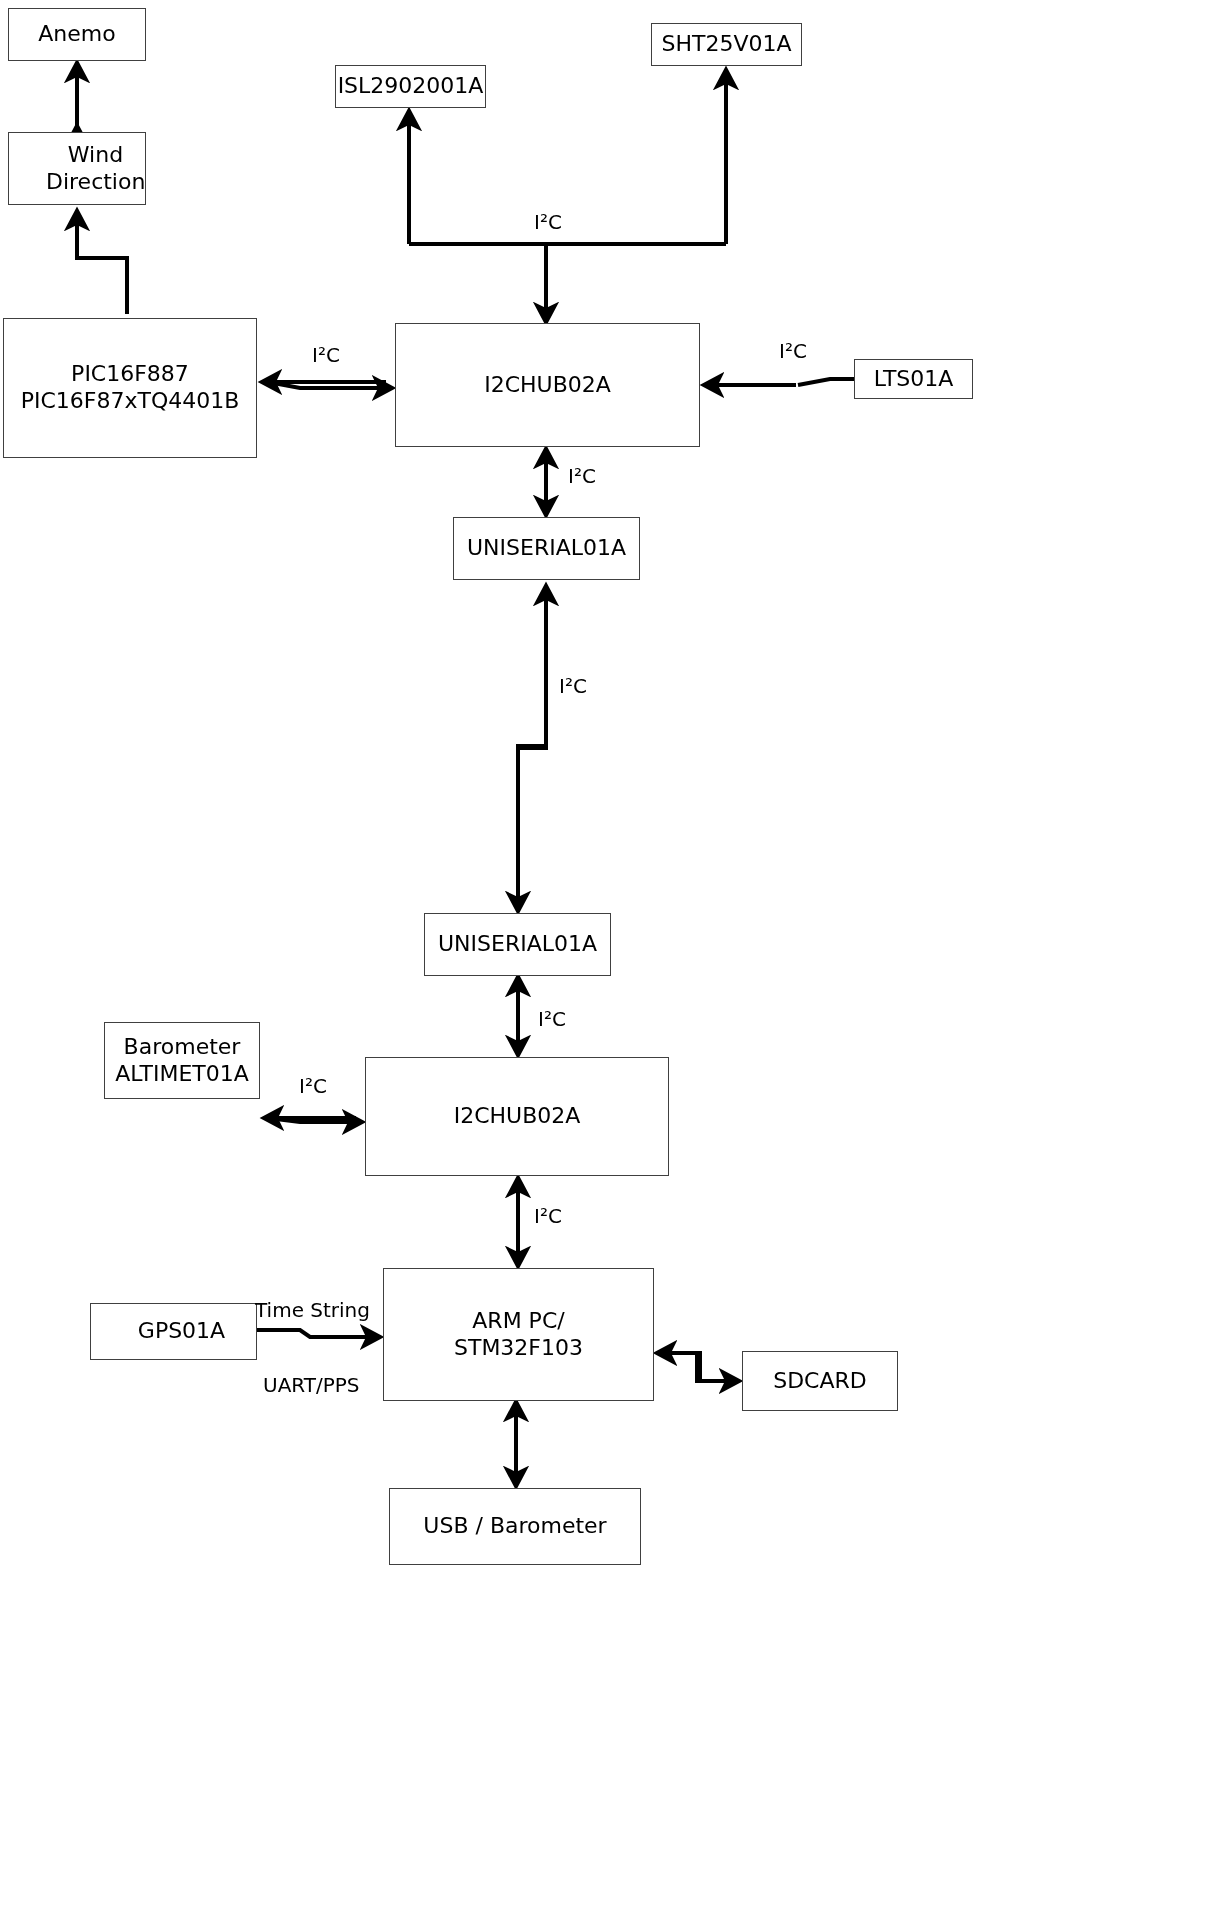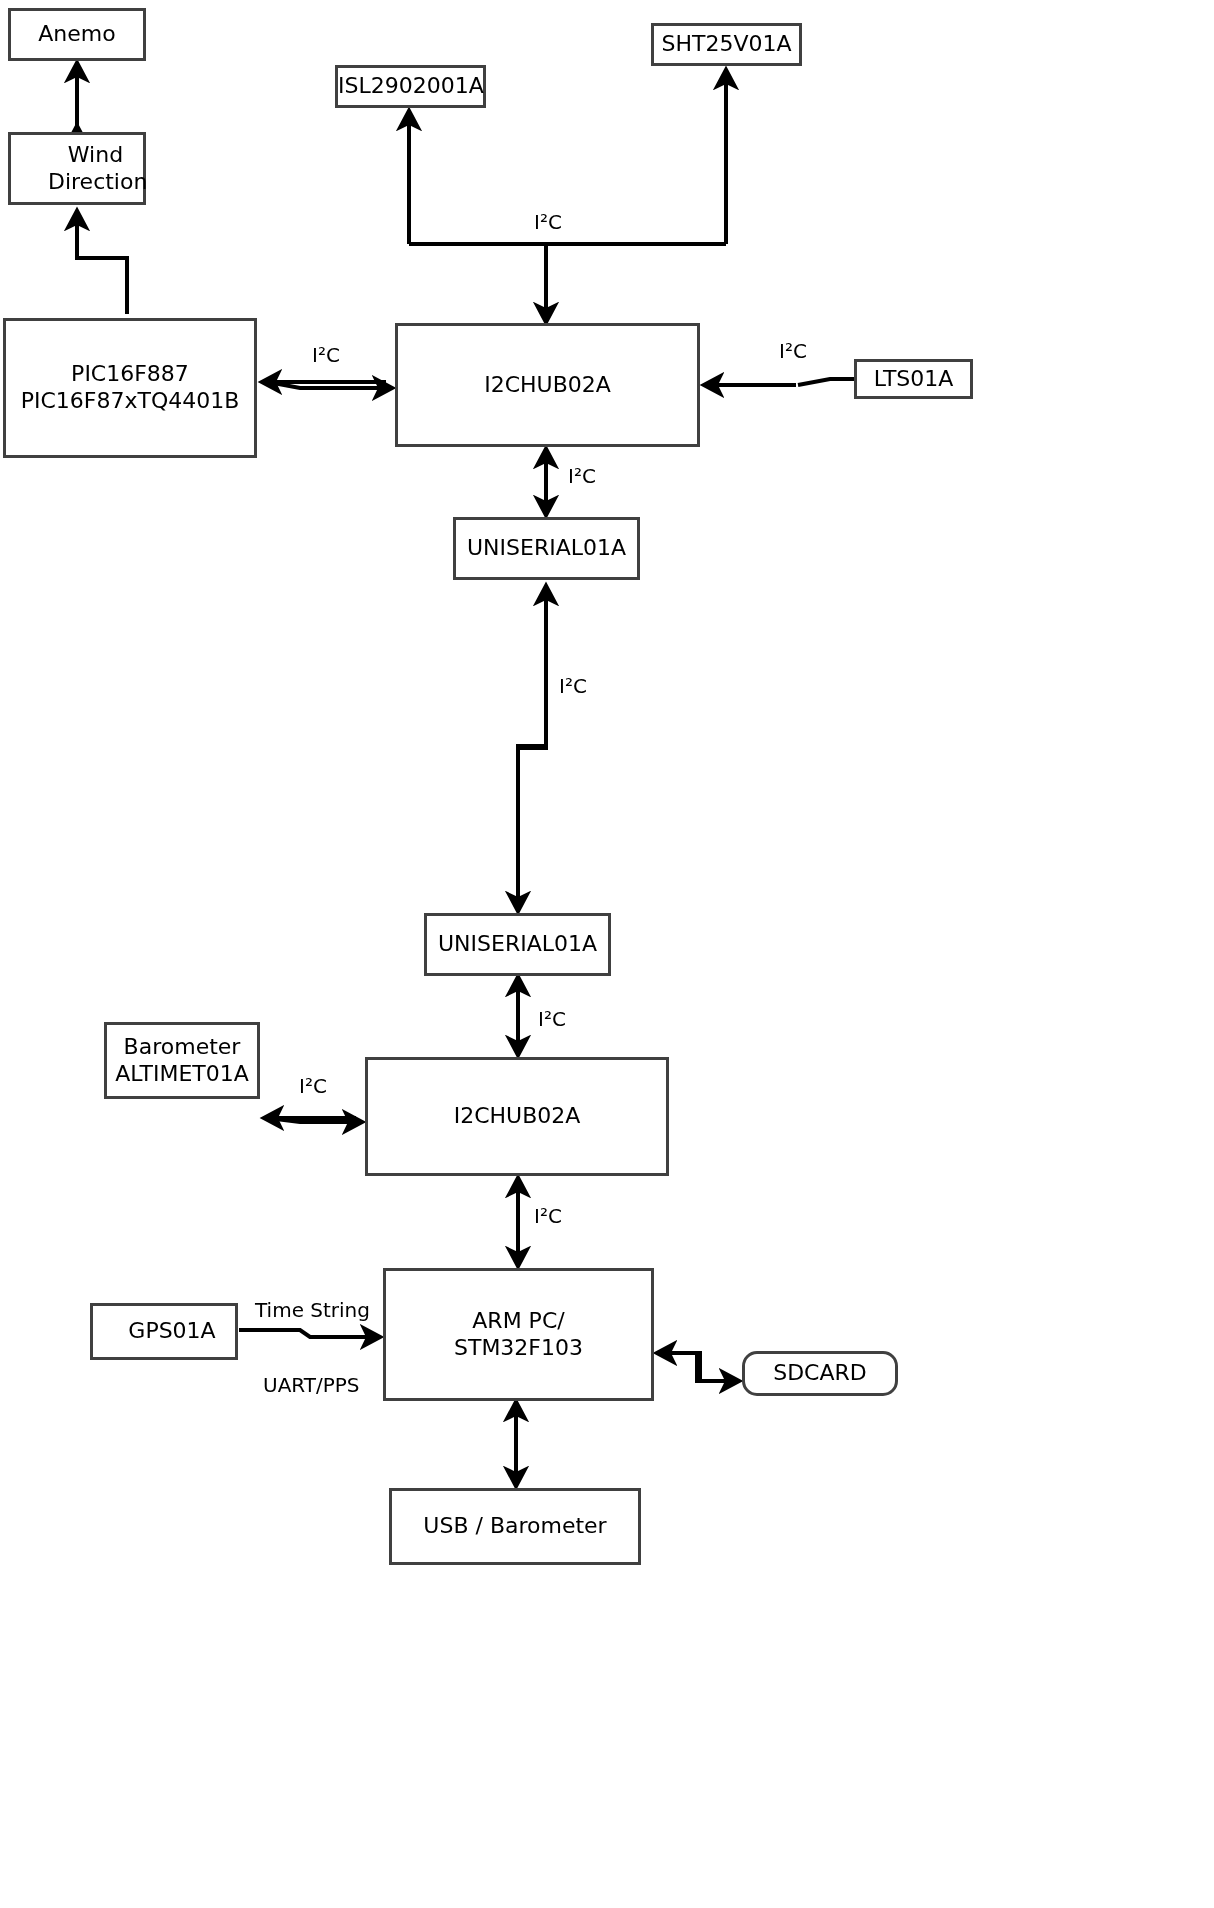--- a/index.html
+++ b/index.html
@@ -20,21 +20,21 @@
     left: 0;
     top: 0;
     width: 1214px;
     height: 1908px;
     pointer-events: none;
   }
   .node {
     position: absolute;
     box-sizing: border-box;
     background: #ffffff;
-    border: 3px solid #404040;
+    border: 1px solid #404040;
     display: flex;
     align-items: center;
     justify-content: center;
     text-align: center;
     color: #000000;
     line-height: 1.22;
     white-space: pre-line;
     z-index: 3;
   }
   .node-label {
@@ -155,25 +155,25 @@
   <div class="node fs-22" style="left:104px; top:1022px; width:156px; height:77px;">
     <span class="node-label">Barometer
 ALTIMET01A</span>
   </div>
 
   <div class="node fs-22" style="left:383px; top:1268px; width:271px; height:133px;">
     <span class="node-label">ARM PC/
 STM32F103</span>
   </div>
 
-  <div class="node fs-22" style="left:90px; top:1303px; width:148px; height:57px;padding-left:16px;">
+  <div class="node fs-22" style="left:90px; top:1303px; width:167px; height:57px;padding-left:16px;">
     <span class="node-label">GPS01A</span>
   </div>
 
-  <div class="node fs-22" style="left:742px; top:1351px; width:156px; height:45px;border-radius:15px;">
+  <div class="node fs-22" style="left:742px; top:1351px; width:156px; height:60px;">
     <span class="node-label">SDCARD</span>
   </div>
 
   <div class="node fs-22" style="left:389px; top:1488px; width:252px; height:77px;">
     <span class="node-label">USB / Barometer</span>
   </div>
 
   <div class="edge-label fs-lbl" style="left:534px; top:212px;">I²C</div>
 
   <div class="edge-label fs-lbl" style="left:312px; top:345px;">I²C</div>

